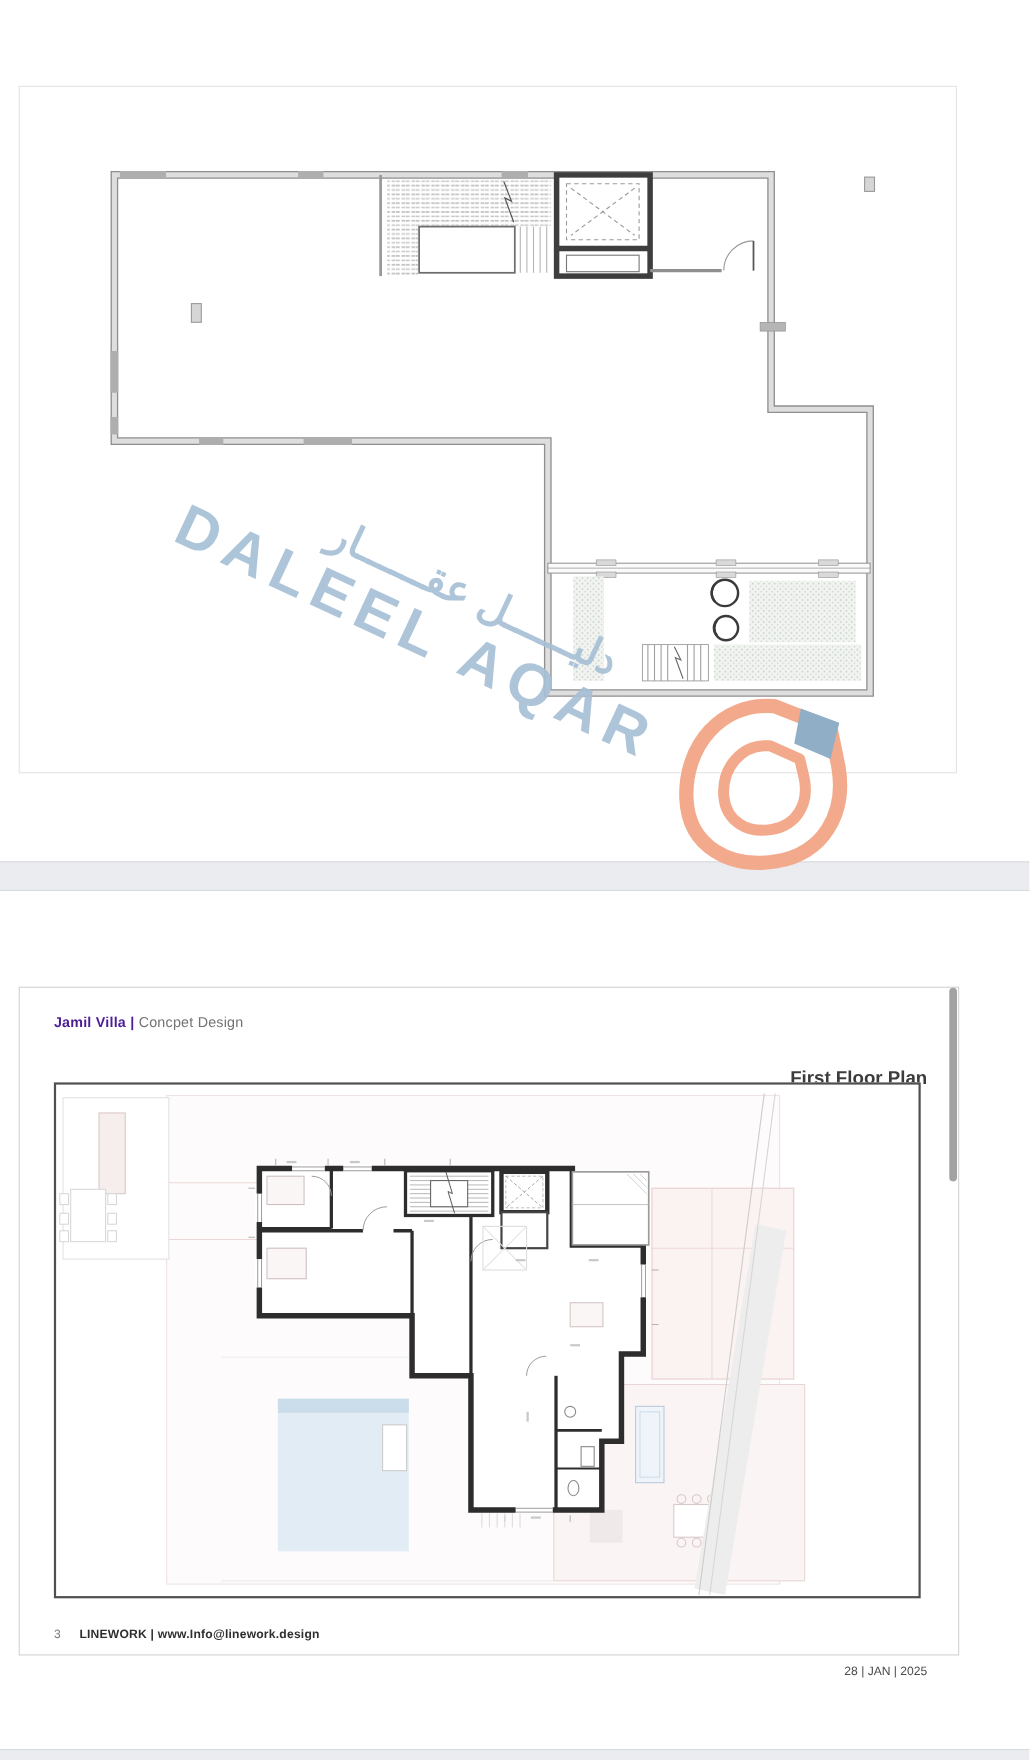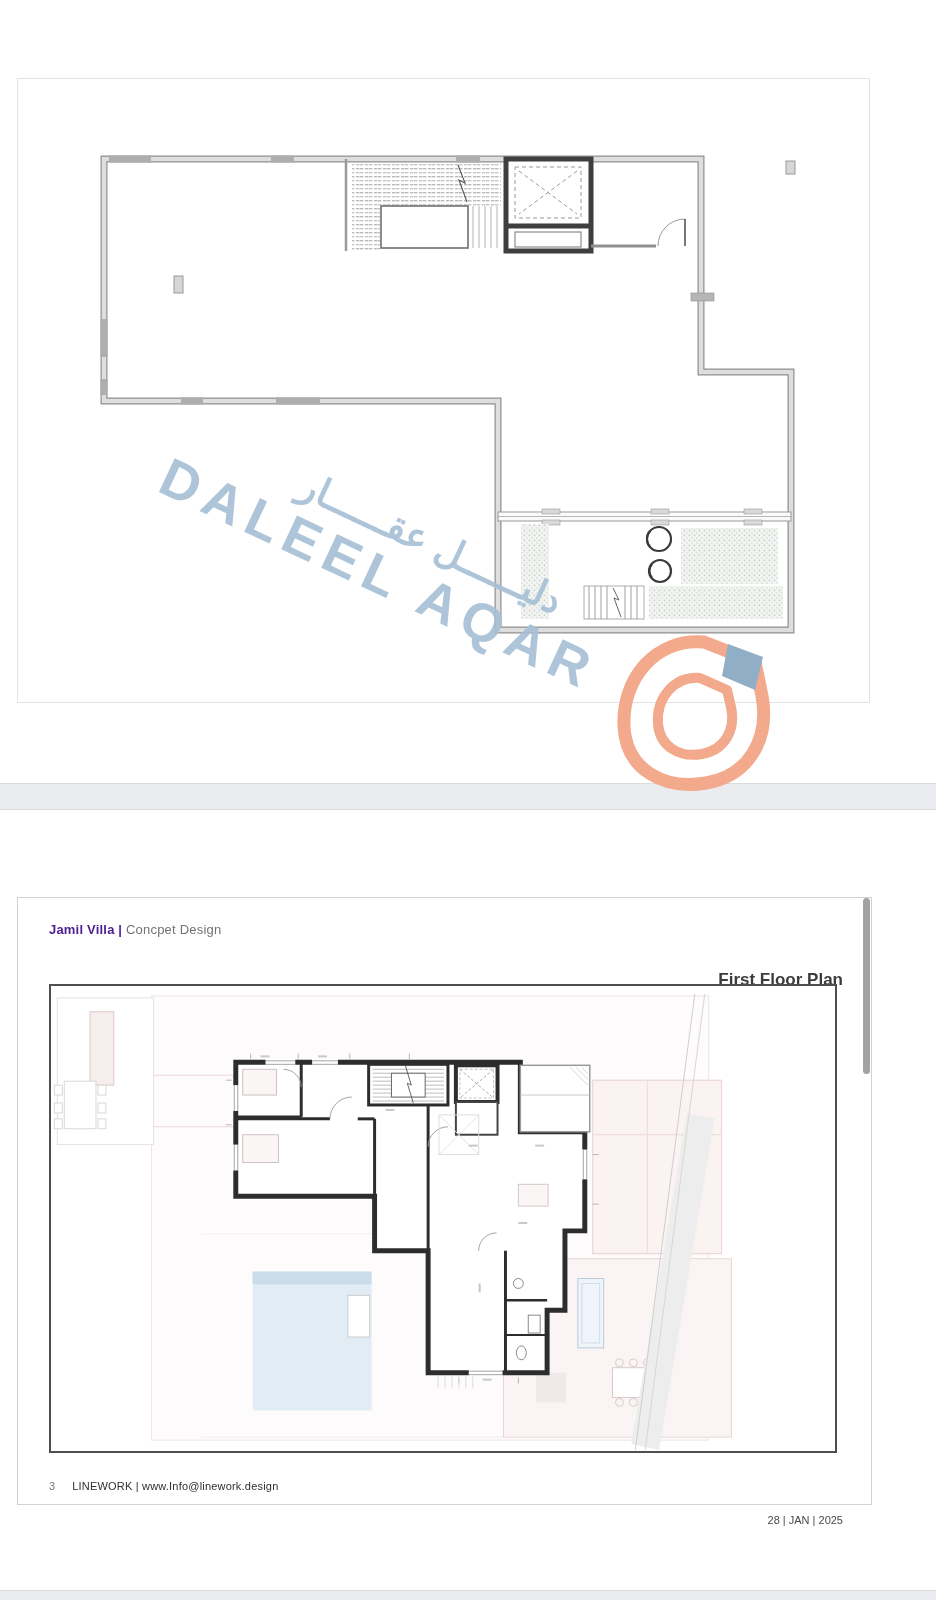--- a/index.html
+++ b/index.html
@@ -15,21 +15,21 @@
   #band2{top:1590px;height:12px;border-bottom:none;}
   #logo-svg{position:absolute;left:612px;top:630px;z-index:6;}
   .p2-header{position:absolute;top:24px;left:31px;font-size:13px;letter-spacing:.2px;}
   .p2-header .bold{font-weight:bold;color:#4c1d95;}
   .p2-header .light{color:#737373;font-weight:normal;}
   .p2-title{position:absolute;top:24px;right:28px;font-size:17px;color:#3c3c3c;font-weight:700;margin-top:48px;}
   .frame{position:absolute;left:31px;top:86px;width:788px;height:469px;
          border:2px solid #4f4f4f;box-sizing:border-box;background:#fff;}
   .p2-footer-left{position:absolute;top:582px;left:31px;font-size:11px;color:#2f2f2f;}
   .p2-footer-left .num{color:#777;margin-right:14px;font-weight:normal;}
-  .p2-footer-left .co{font-weight:normal;letter-spacing:.2px;}
+  .p2-footer-left .co{font-weight:bold;letter-spacing:.2px;}
   .p2-footer-right{position:absolute;top:616px;right:28px;font-size:11px;color:#4a4a4a;}
   .thumb{position:absolute;right:1px;top:0px;width:7px;height:176px;background:#a2a2a2;
          border-radius:4px;}
   svg text{user-select:none;}
 </style>
 </head>
 <body>
 
 <div class="page" id="page1">
   <svg width="851" height="623" viewBox="0 0 851 623">

